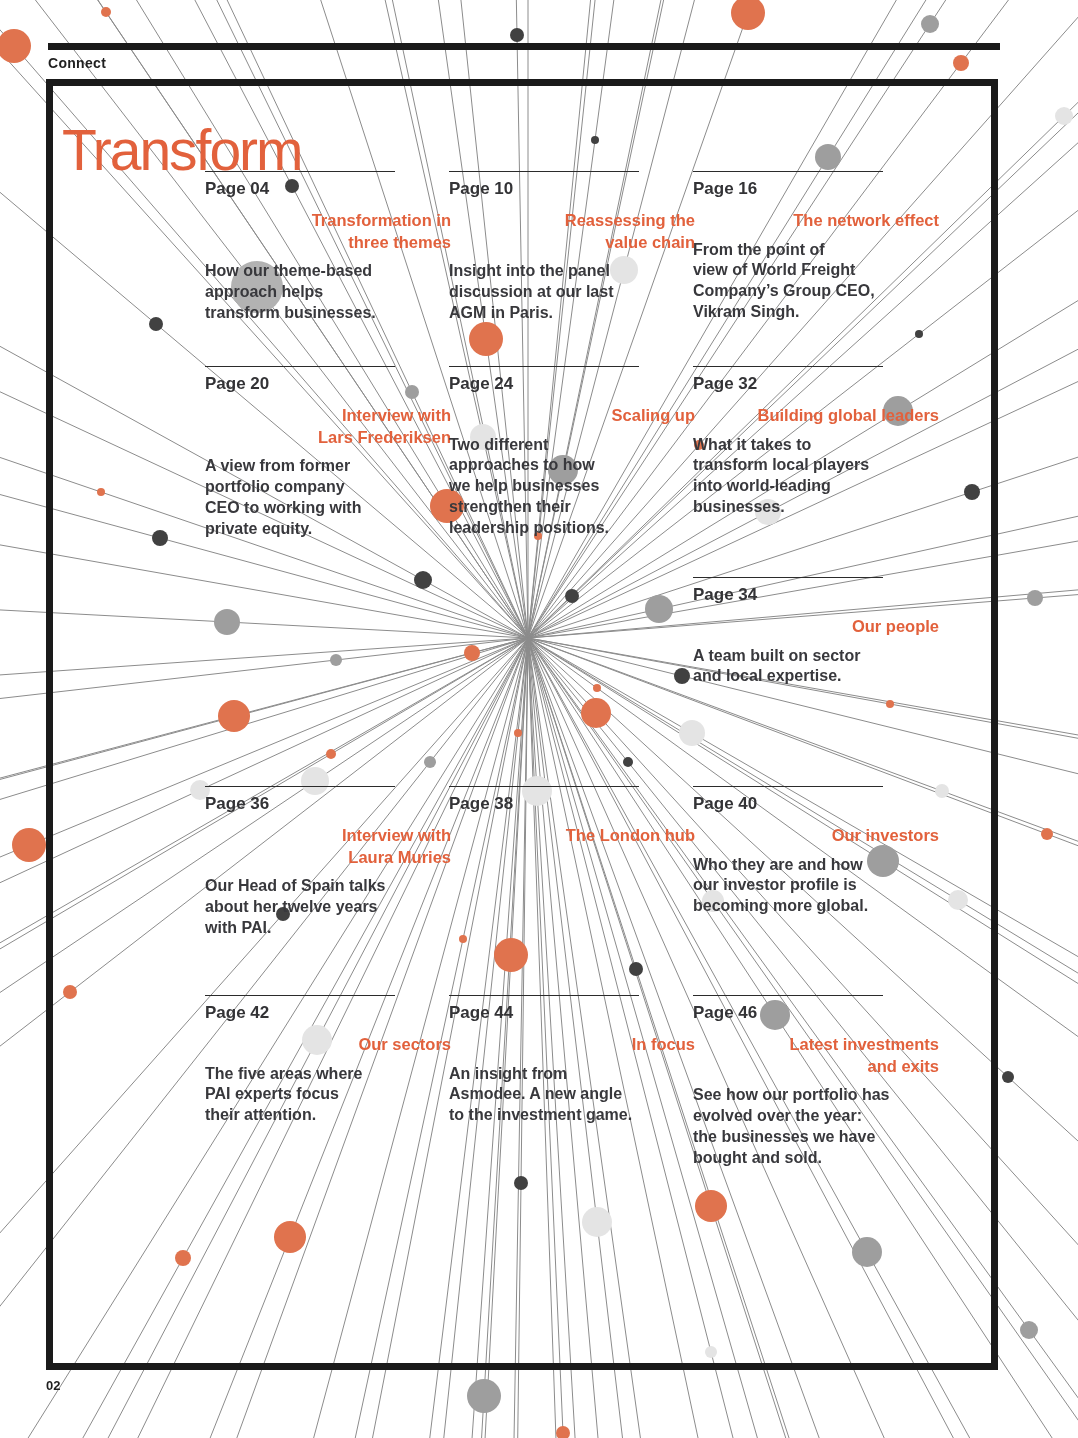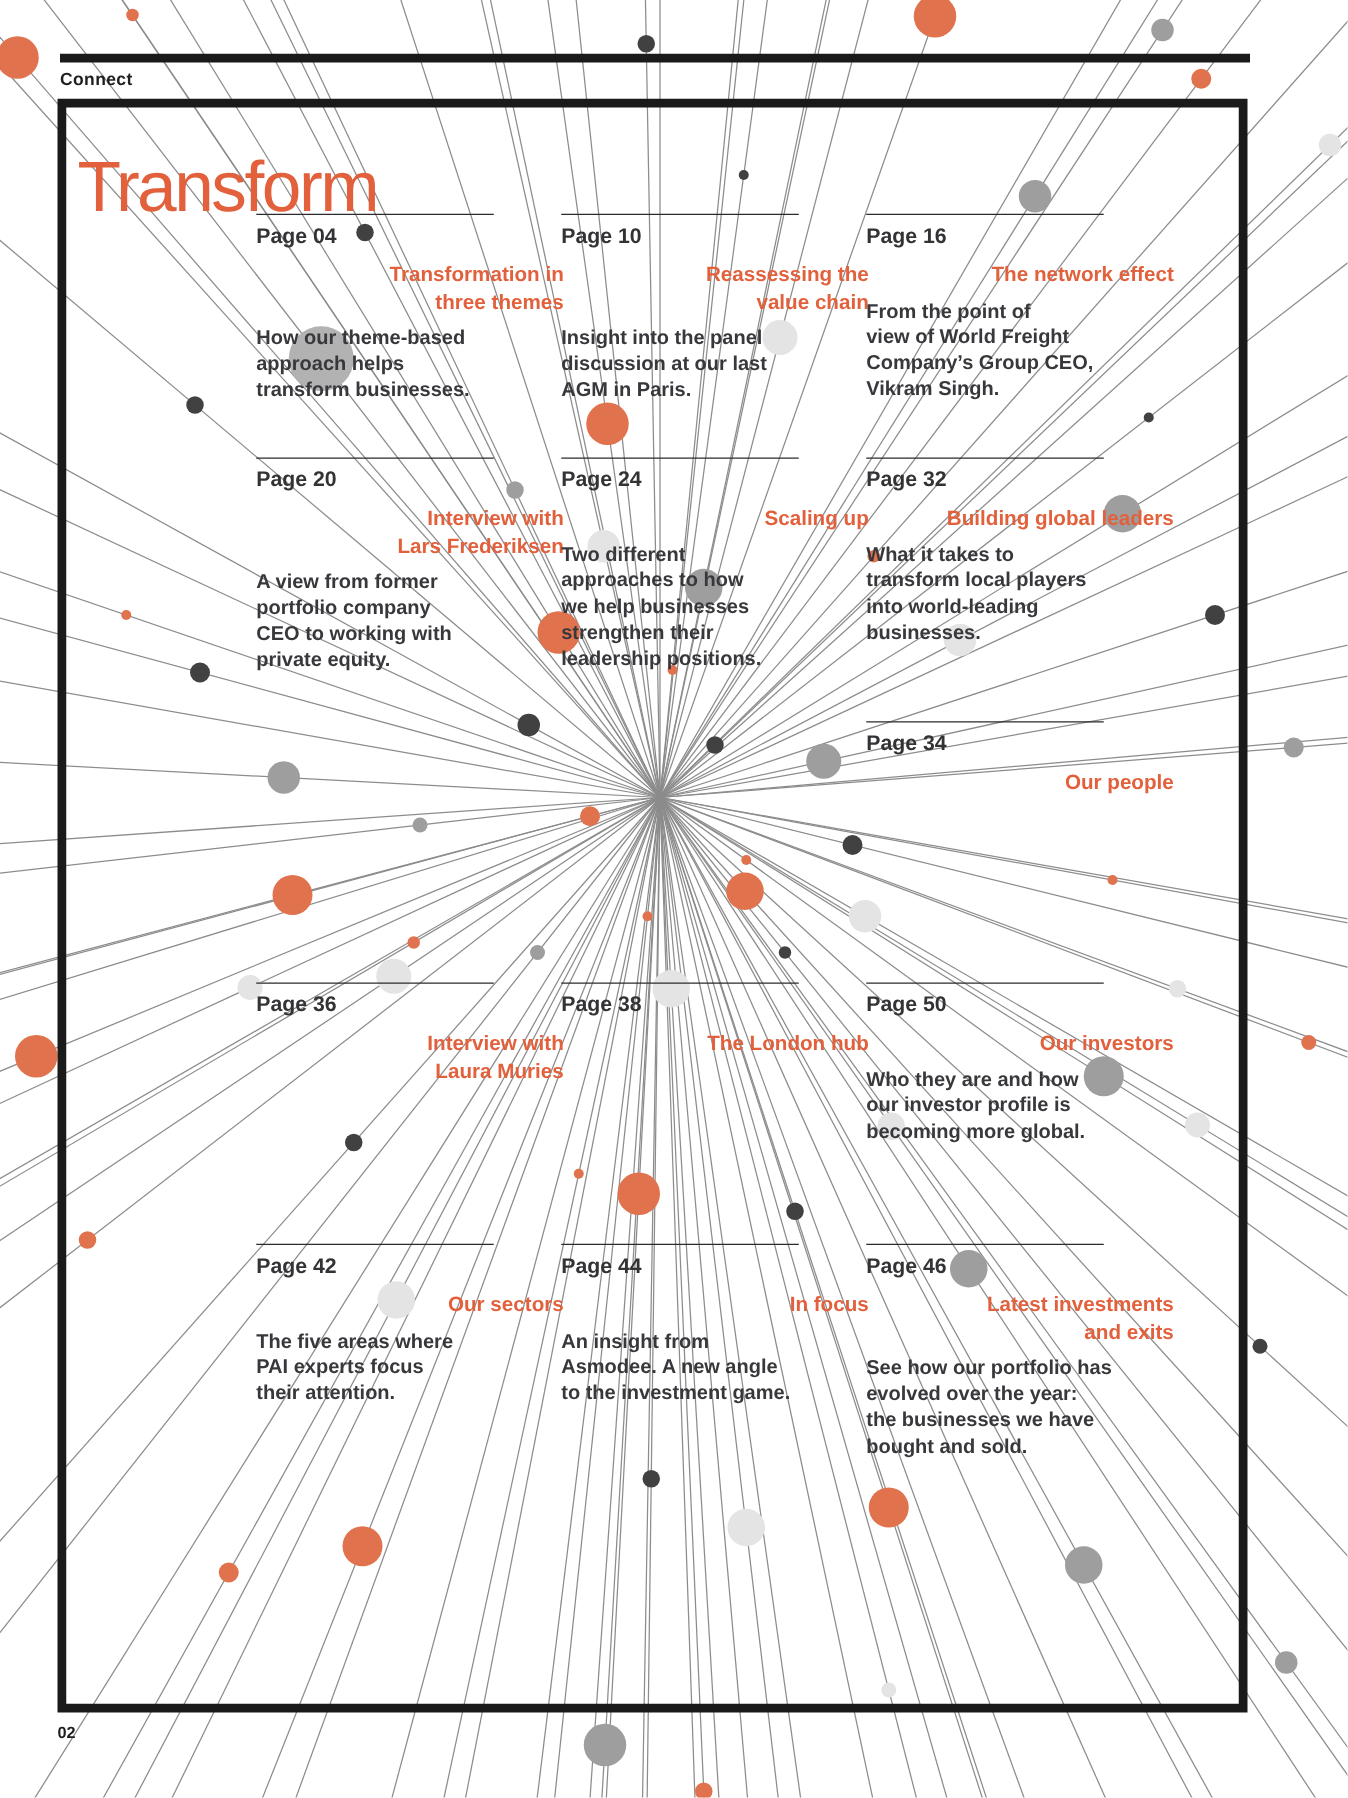--- a/index.html
+++ b/index.html
@@ -271,38 +271,43 @@
   <div class="edesc">What it takes to
 transform local players
 into world-leading
 businesses.</div>
 </article>
 
 <article class="entry" style="left:693px;top:577px">
   <div class="rule"></div>
   <div class="plabel">Page 34</div>
   <div class="etitle">Our people</div>
+  <div class="edesc">A team built on sector
+and local expertise.</div>
 </article>
 
 <article class="entry" style="left:205px;top:786px">
   <div class="rule"></div>
   <div class="plabel">Page 36</div>
   <div class="etitle">Interview with
 Laura Muries</div>
+  <div class="edesc">Our Head of Spain talks
+about her twelve years
+with PAI.</div>
 </article>
 
 <article class="entry" style="left:449px;top:786px">
   <div class="rule"></div>
   <div class="plabel">Page 38</div>
   <div class="etitle">The London hub</div>
 </article>
 
 <article class="entry" style="left:693px;top:786px">
   <div class="rule"></div>
-  <div class="plabel">Page 50</div>
+  <div class="plabel">Page 40</div>
   <div class="etitle">Our investors</div>
   <div class="edesc">Who they are and how
 our investor profile is
 becoming more global.</div>
 </article>
 
 <article class="entry" style="left:205px;top:995px">
   <div class="rule"></div>
   <div class="plabel">Page 42</div>
   <div class="etitle">Our sectors</div>

